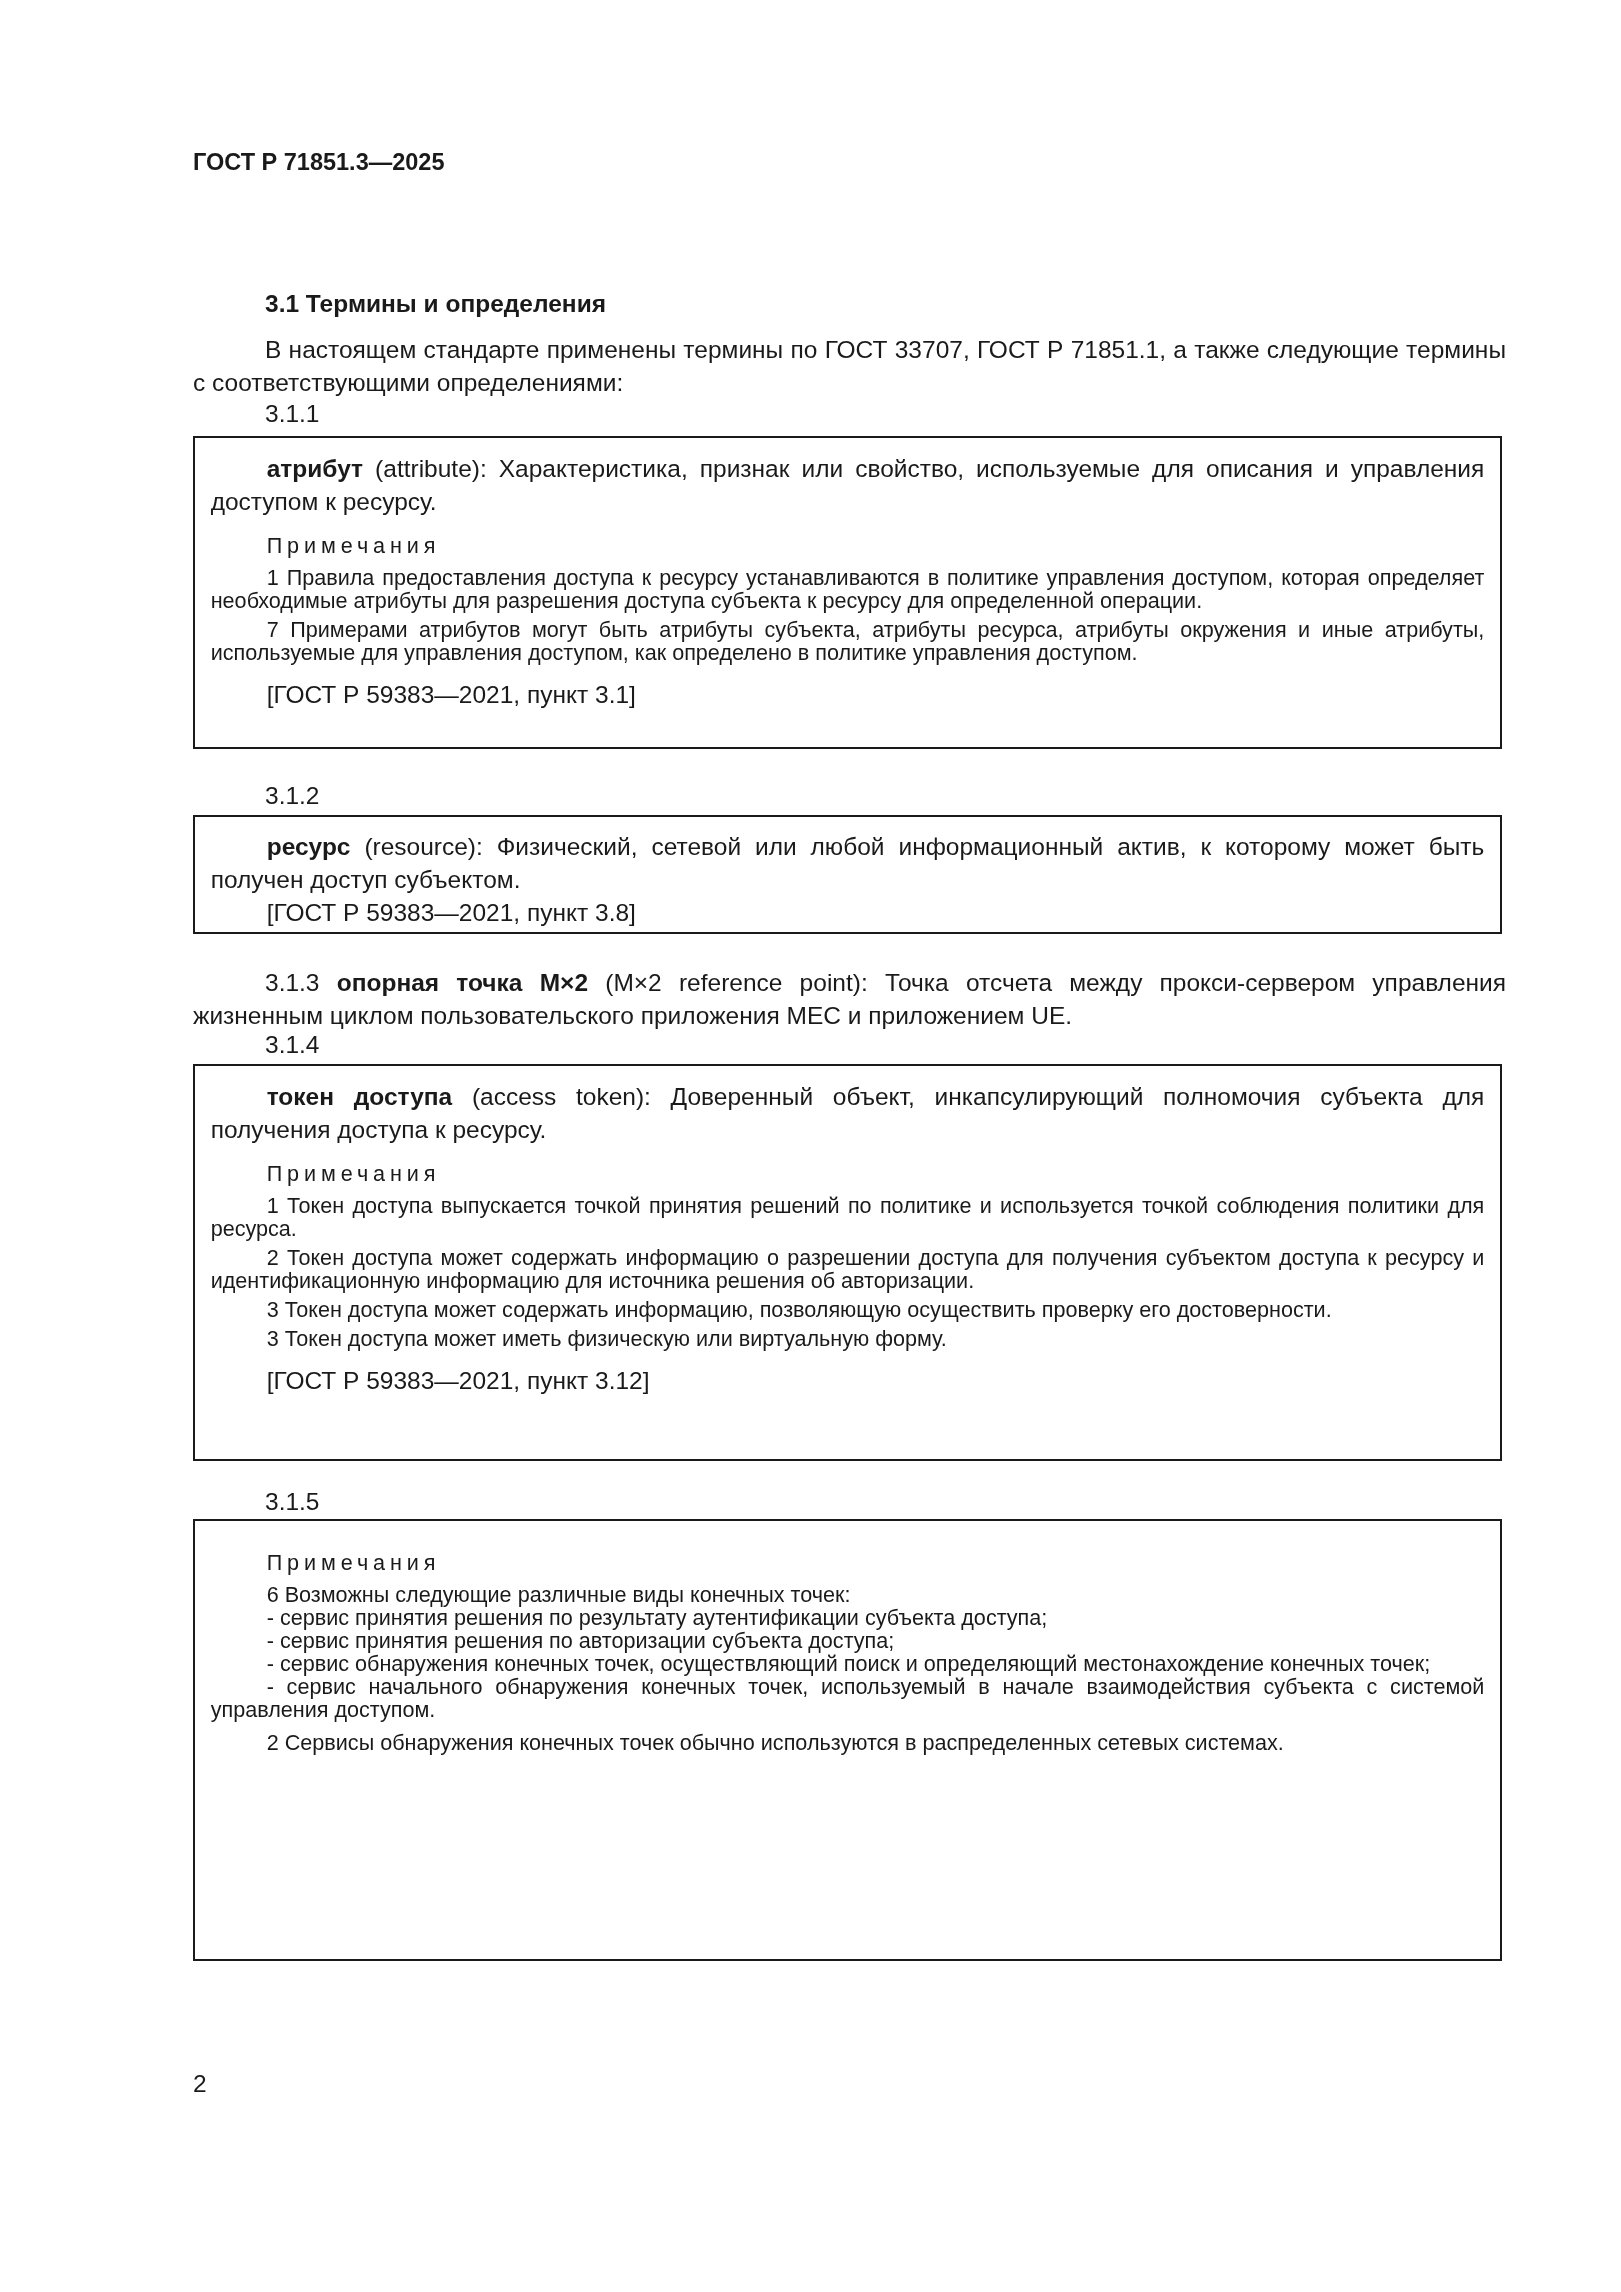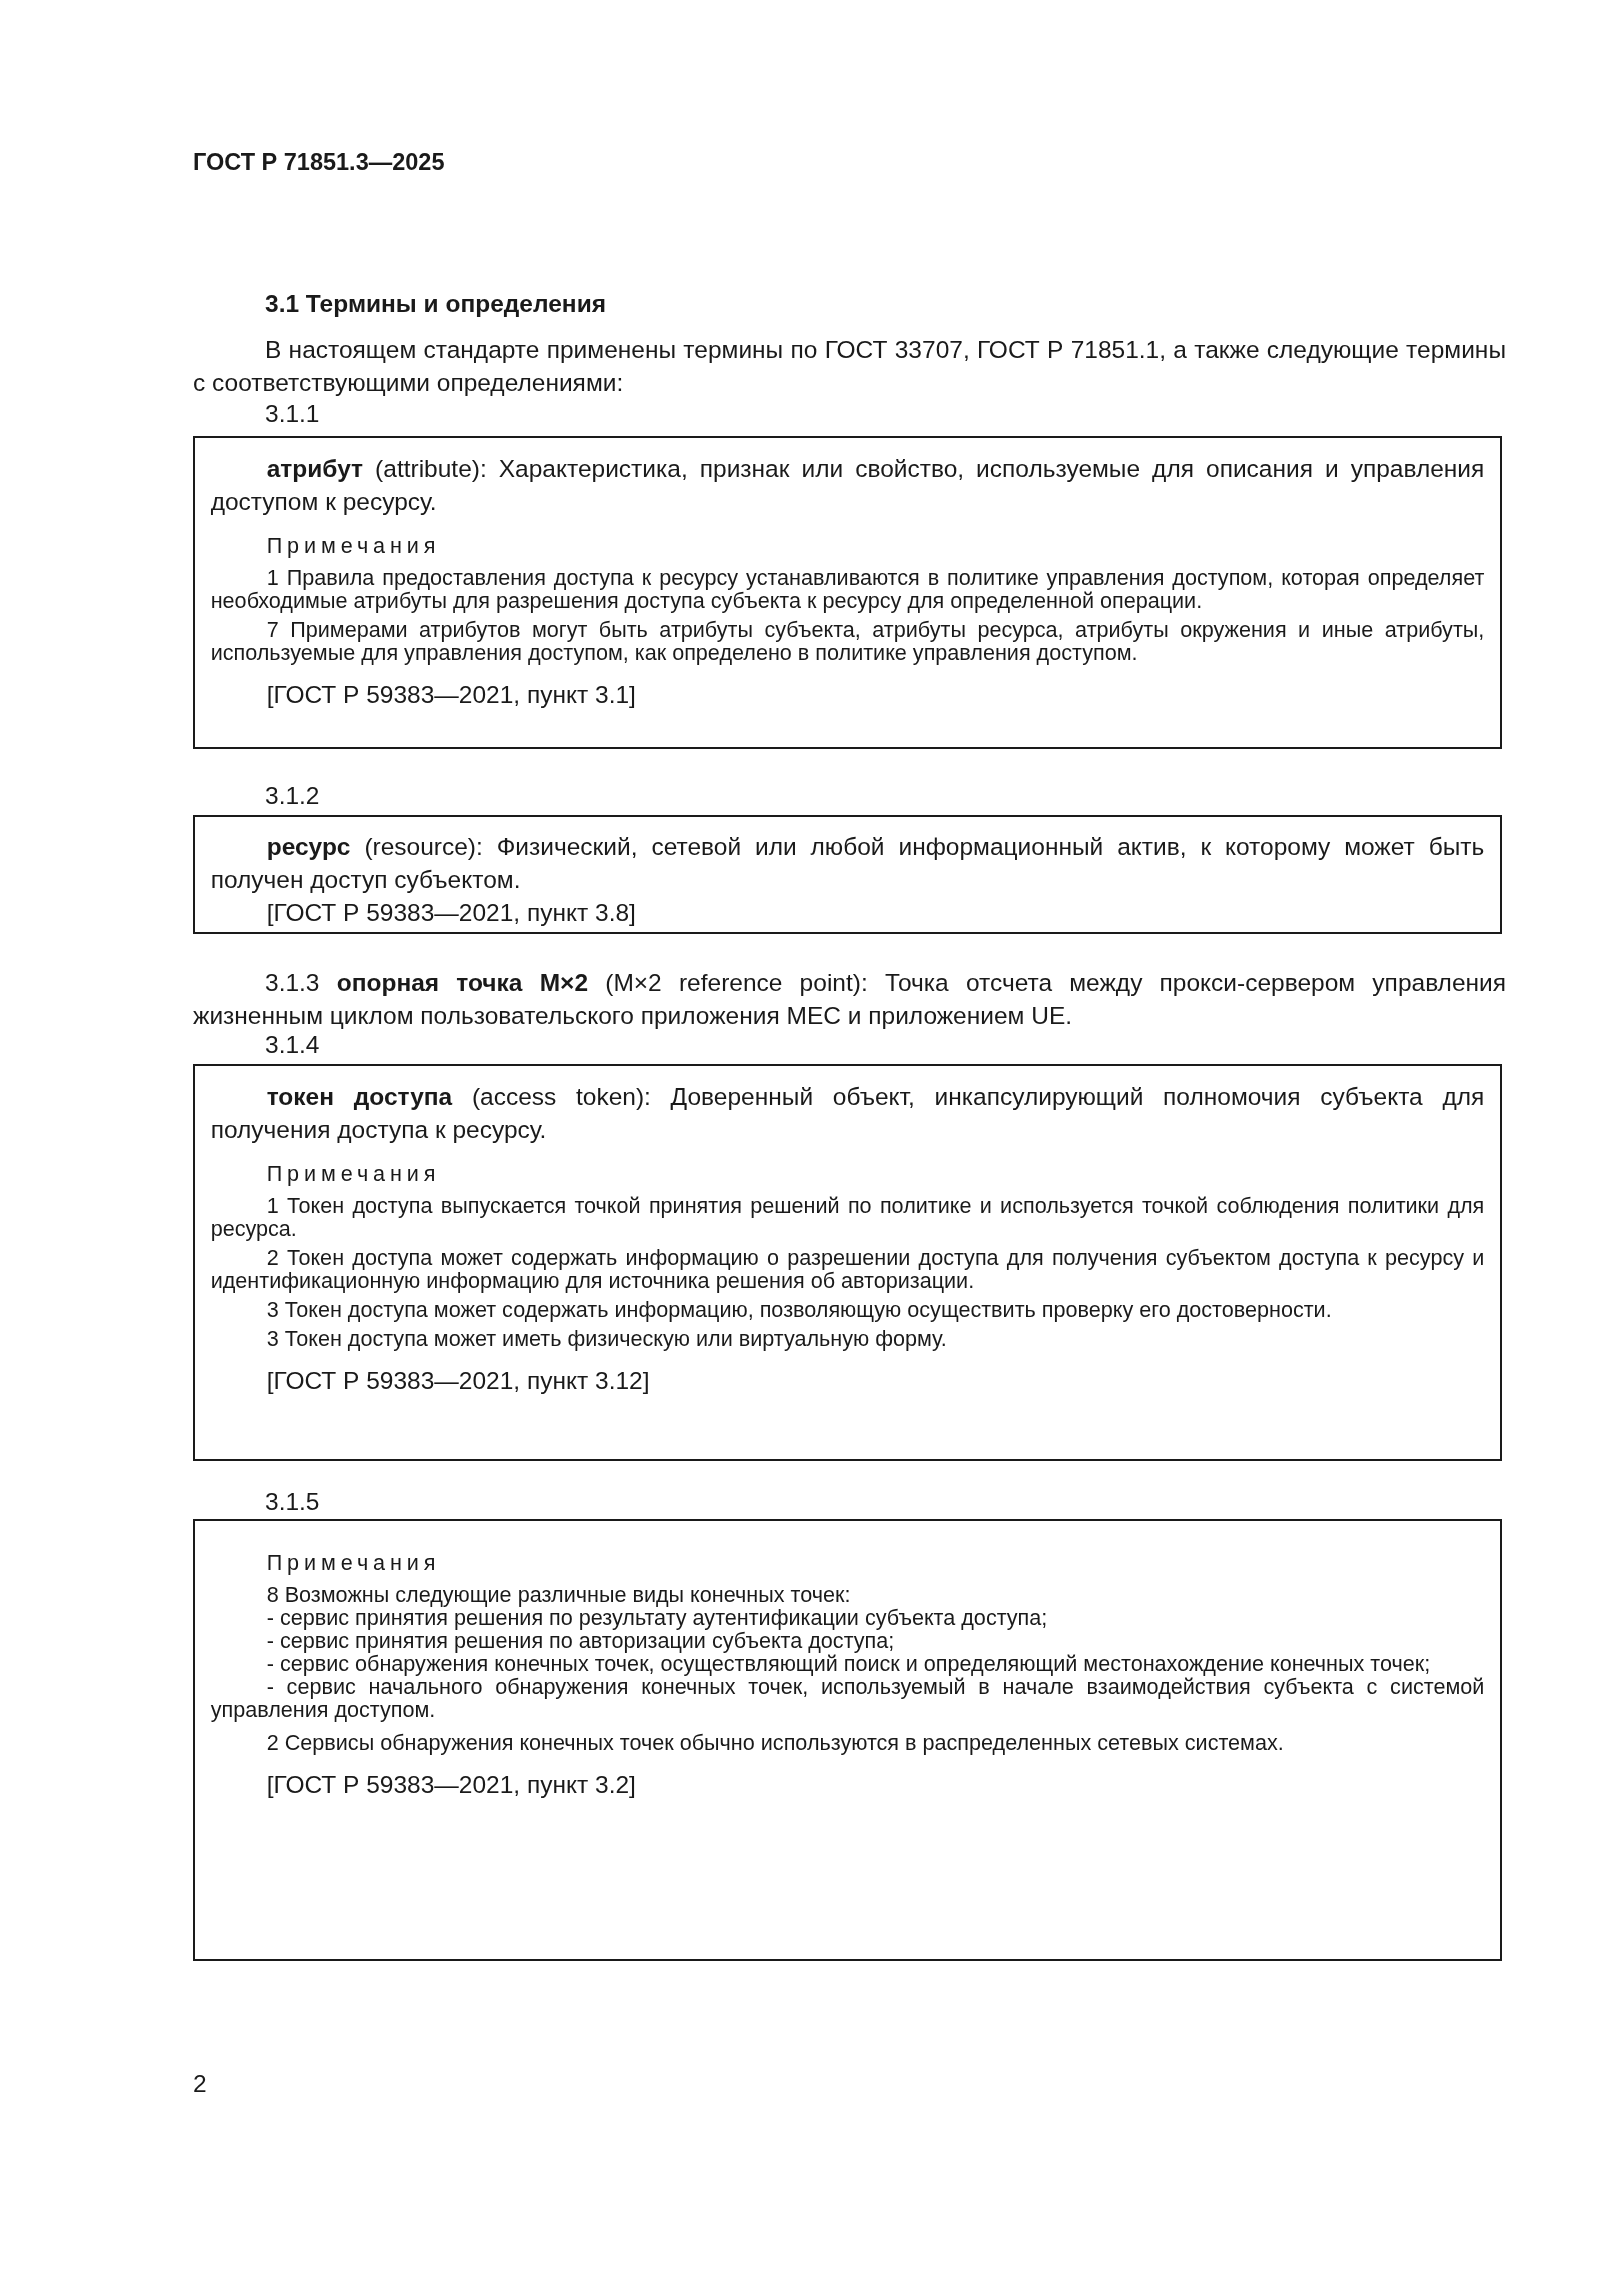--- a/index.html
+++ b/index.html
@@ -60,24 +60,23 @@
     <p class="note">1 Токен доступа выпускается точкой принятия решений по политике и используется точкой соблюдения политики для ресурса.</p>
     <p class="note">2 Токен доступа может содержать информацию о разрешении доступа для получения субъектом доступа к ресурсу и идентификационную информацию для источника решения об авторизации.</p>
     <p class="note">3 Токен доступа может содержать информацию, позволяющую осуществить проверку его достоверности.</p>
     <p class="note">3 Токен доступа может иметь физическую или виртуальную форму.</p>
     <p class="src">[ГОСТ Р 59383—2021, пункт 3.12]</p>
   </div>
 
   <div class="num" style="top:1488px;">3.1.5</div>
   <div class="box" style="top:1519px; height:442px;">
     <p class="notes-title">Примечания</p>
-    <p class="note">8 Возможны следующие различные виды конечных точек:</p>
+    <p class="note">6 Возможны следующие различные виды конечных точек:</p>
     <p class="note tight">-  сервис принятия решения по результату аутентификации субъекта доступа;</p>
     <p class="note tight">-  сервис принятия решения по авторизации субъекта доступа;</p>
     <p class="note tight">-  сервис обнаружения конечных точек, осуществляющий поиск и определяющий местонахождение конечных точек;</p>
     <p class="note tight">-  сервис начального обнаружения конечных точек, используемый в начале взаимодействия субъекта с системой управления доступом.</p>
     <p class="note" style="margin-top:9.8px !important;">2 Сервисы обнаружения конечных точек обычно используются в распределенных сетевых системах.</p>
-    <p class="src">[ГОСТ Р 59383—2021, пункт 3.2]</p>
   </div>
 
   <div class="pagenum">2</div>
 </div>
 
 
 </body></html>

